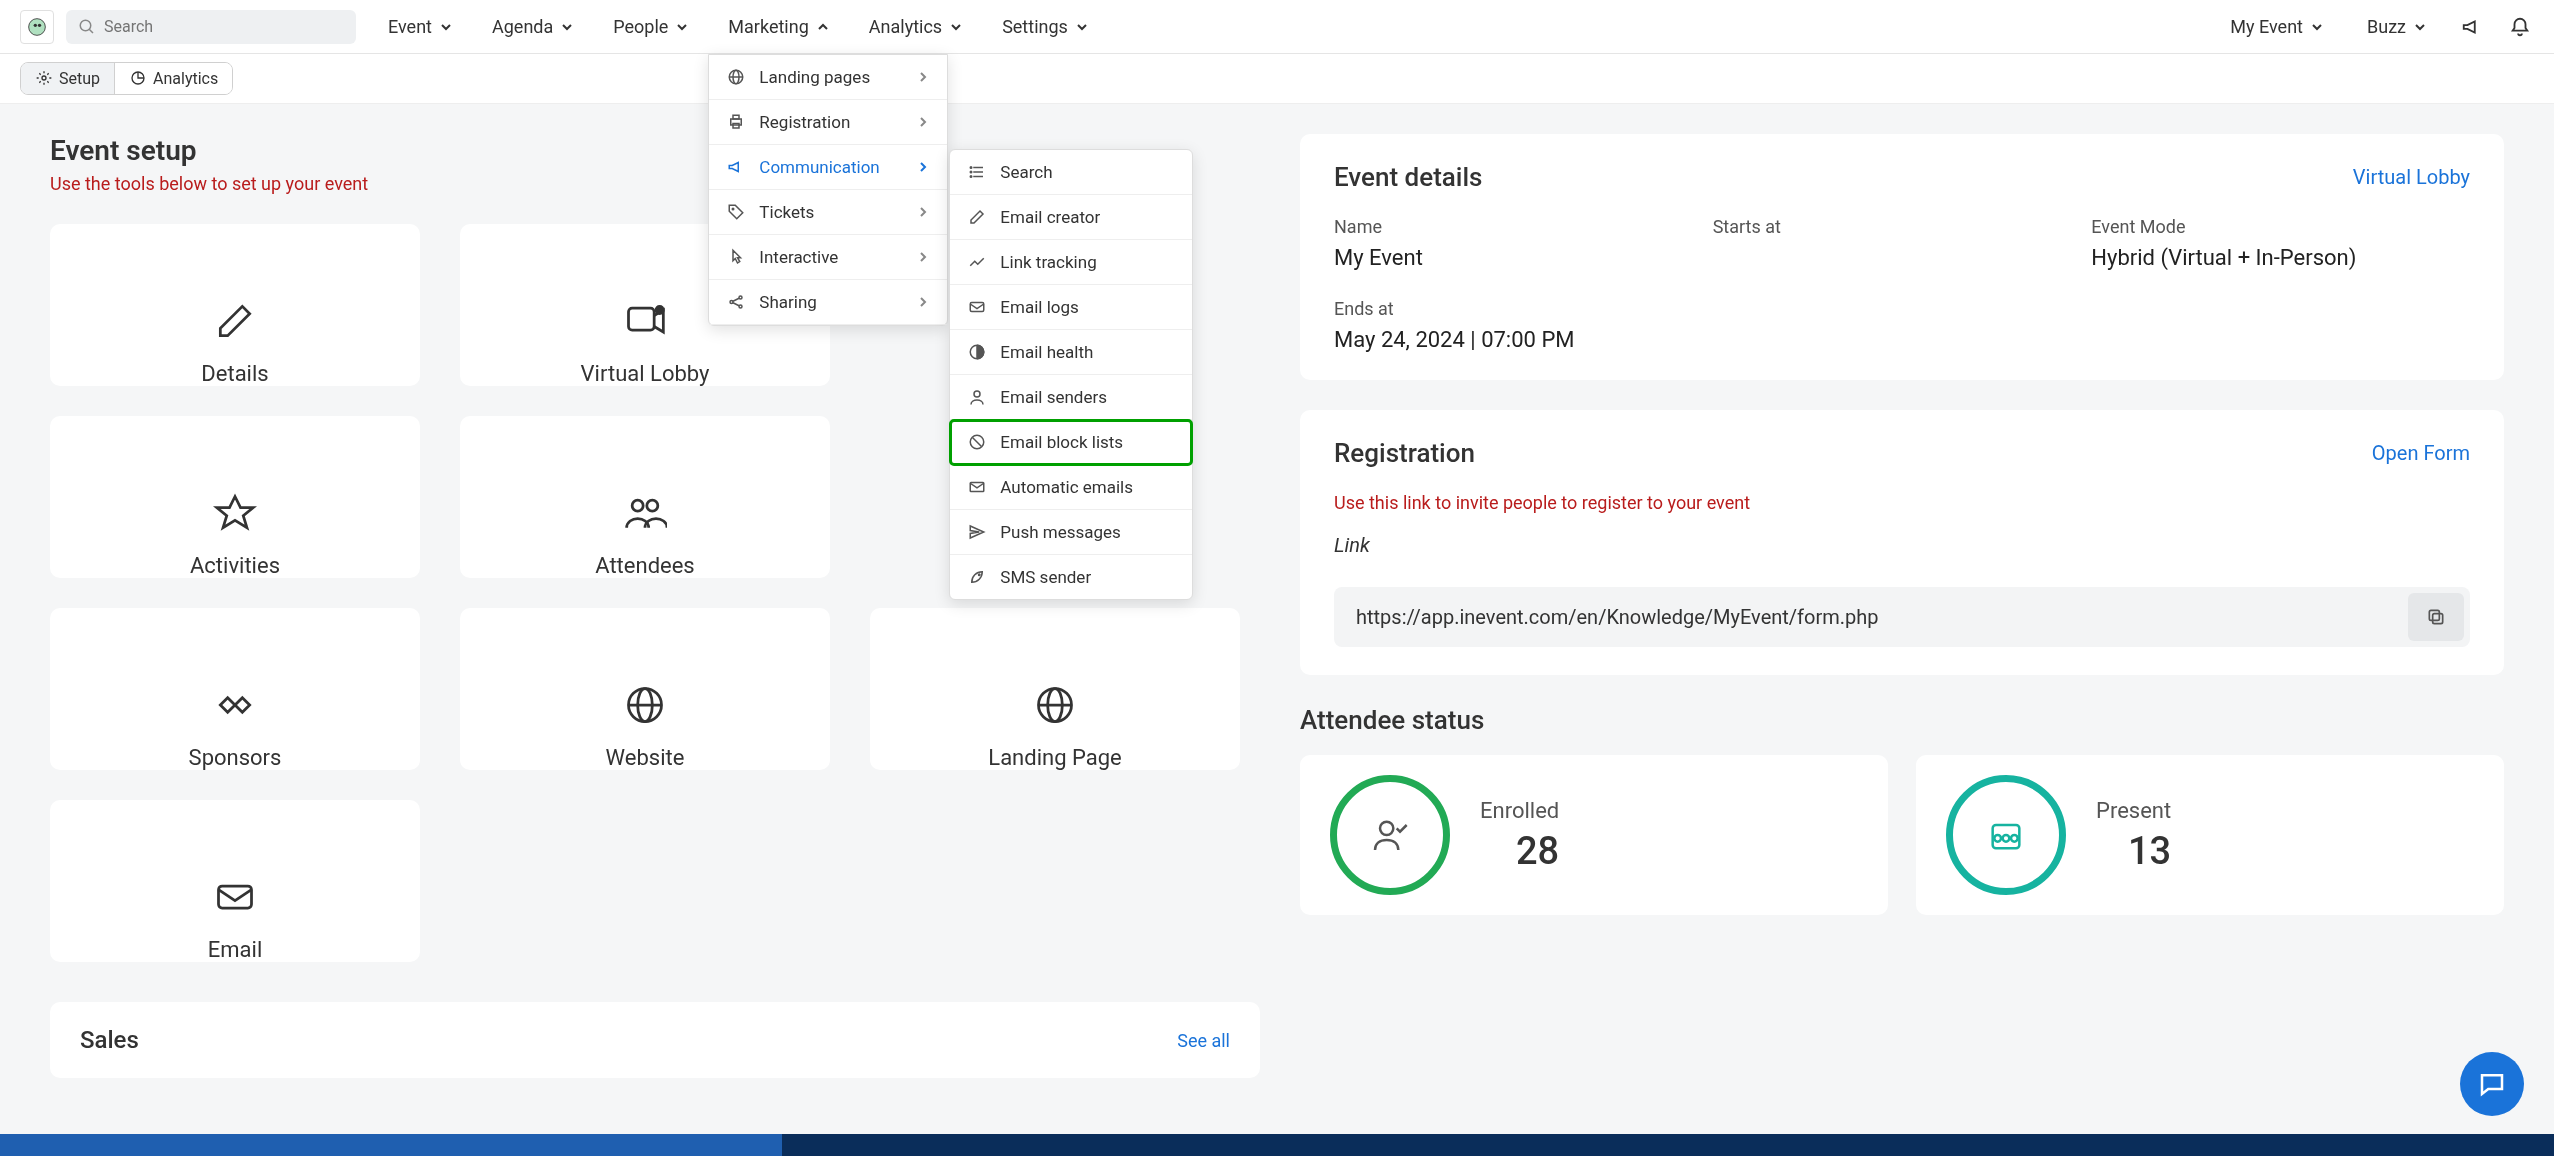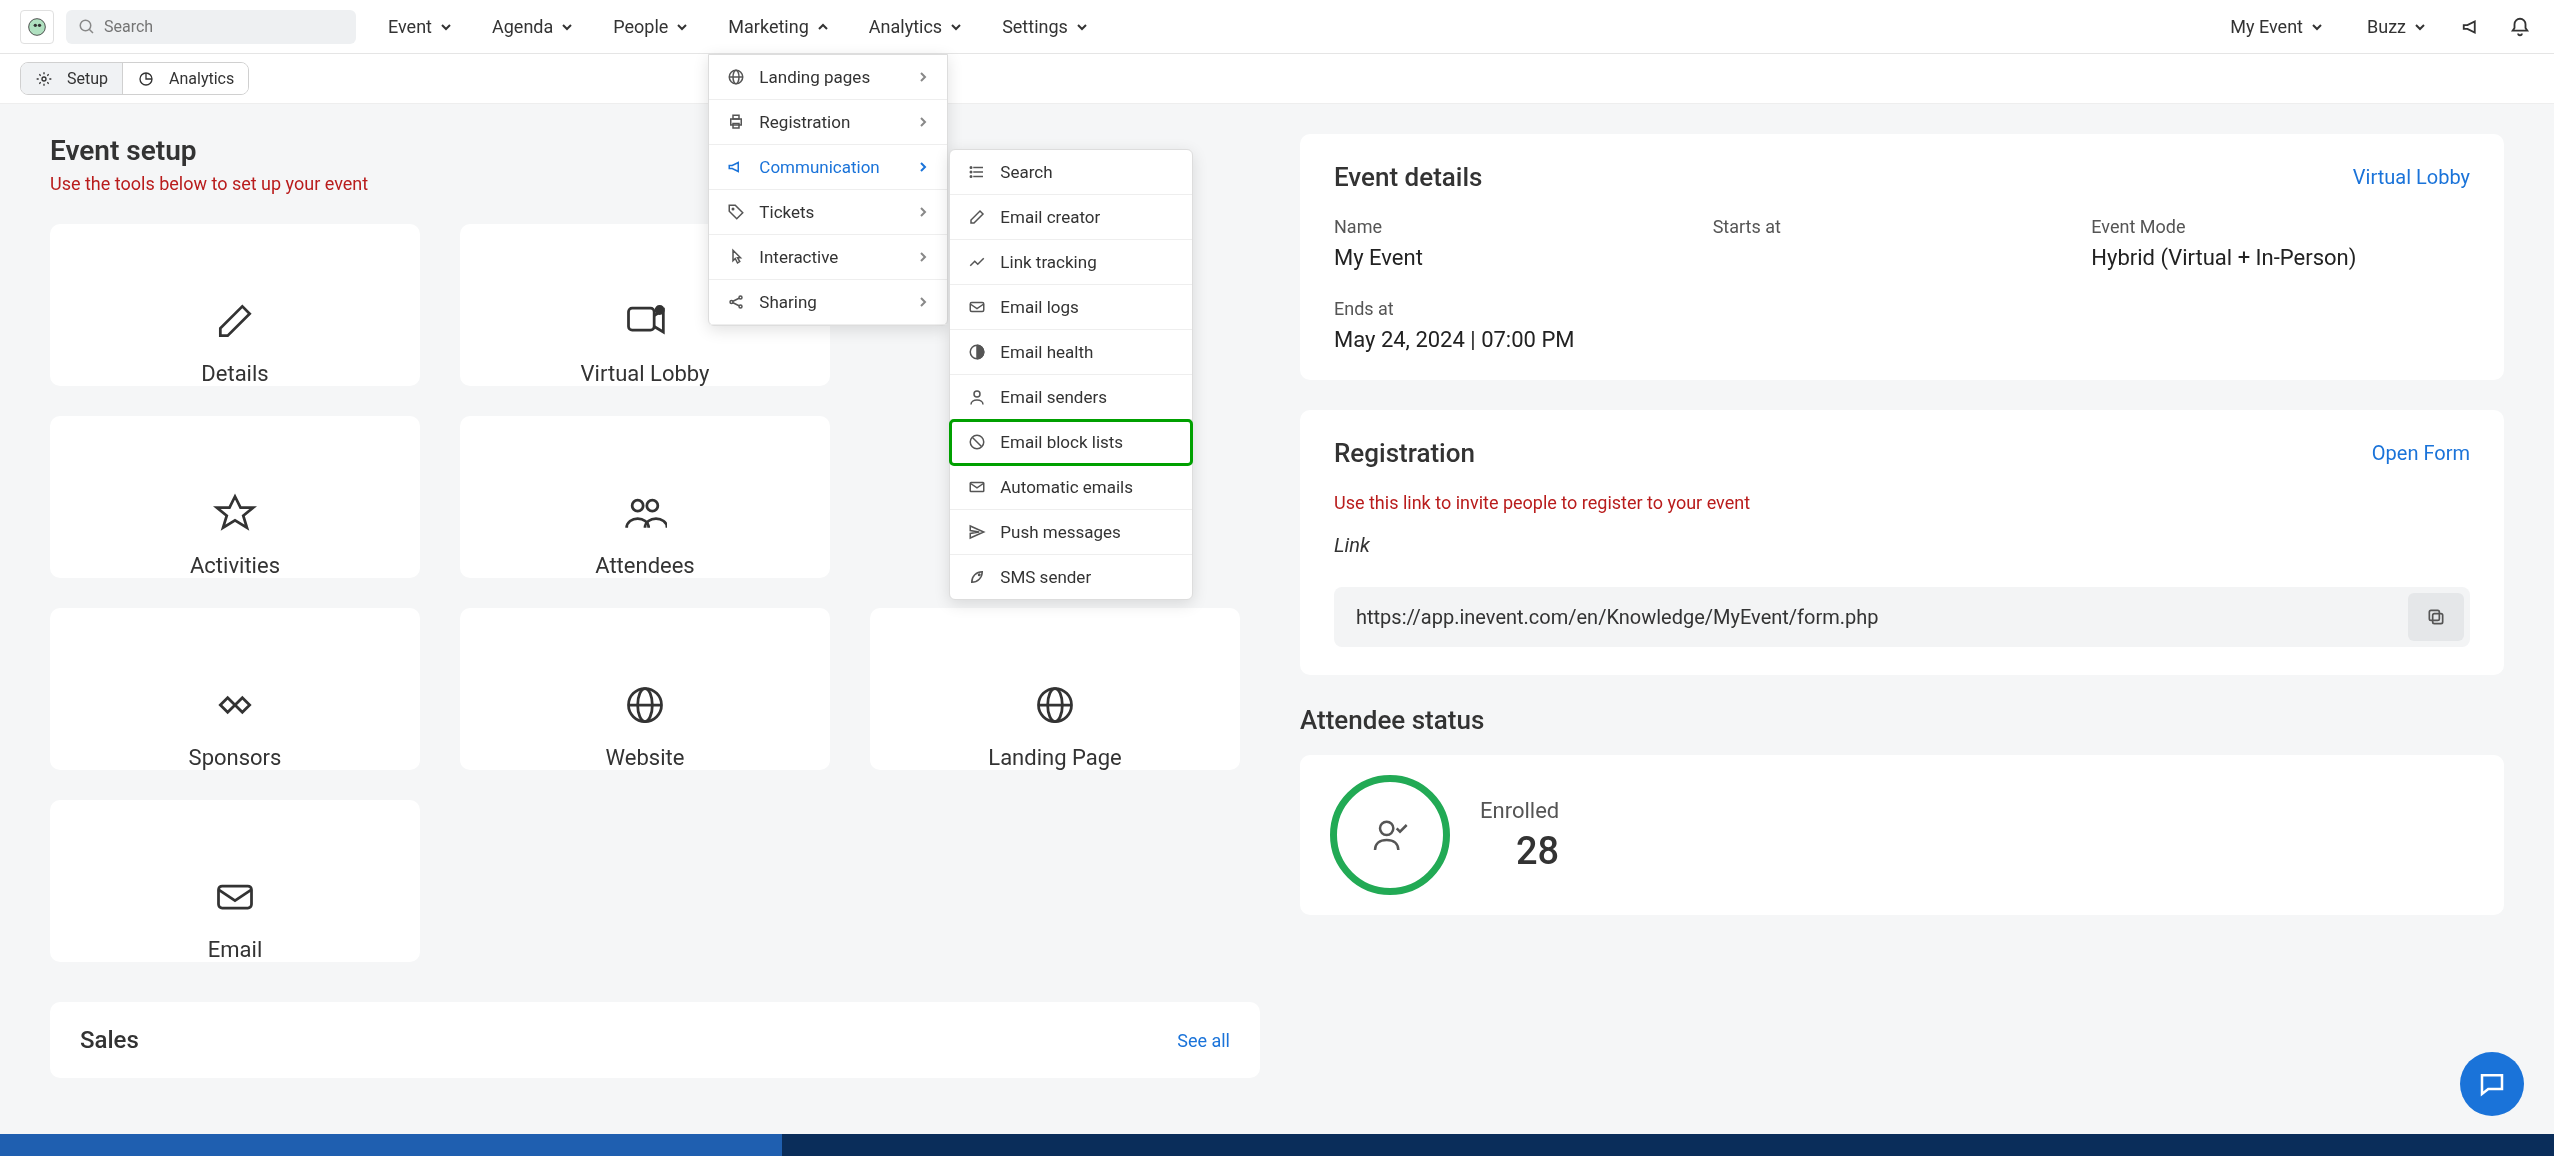--- a/index.html
+++ b/index.html
@@ -12,21 +12,21 @@
 .search input { border: none; background: transparent; outline: none; flex: 1; font-size: 16px; color: #333; }
 .nav-items { display: flex; gap: 0; }
 .nav-item { padding: 0 20px; height: 54px; display: flex; align-items: center; gap: 8px; font-size: 18px; color: #333; cursor: pointer; position: relative; }
 .nav-item.active { }
 .nav-right { margin-left: auto; display: flex; align-items: center; gap: 20px; }
 .icon-btn { width: 28px; height: 28px; display: flex; align-items: center; justify-content: center; cursor: pointer; }
 
 
 .secbar { height: 50px; background: #fff; display: flex; align-items: center; padding: 0 20px; gap: 0; border-bottom: 1px solid #eee; }
 .seg { display: flex; border: 1px solid #d0d0d0; border-radius: 8px; overflow: hidden; }
-.seg-item { padding: 6px 14px; display: flex; align-items: center; gap: 14px; font-size: 16px; cursor: pointer; background: #fff; }
+.seg-item { padding: 6px 14px; display: flex; align-items: flex-start; gap: 6px; font-size: 16px; cursor: pointer; background: #fff; }
 .seg-item:first-child { border-right: 1px solid #d0d0d0; background: #f0f2f4; }
 
 .main { display: flex; padding: 30px 50px; gap: 40px; }
 .col-left { flex: 0 0 1210px; }
 .col-right { flex: 1; display: flex; flex-direction: column; gap: 30px; }
 
 .section-title { font-size: 28px; font-weight: 600; margin-bottom: 6px; }
 .section-sub { font-size: 18px; color: #b91c1c; margin-bottom: 30px; }
 
 .tile-grid { display: grid; grid-template-columns: repeat(3, 370px); gap: 30px 40px; }
@@ -495,20 +495,34 @@
                 <circle cx="10" cy="8" r="4"></circle>
                 <path d="M3 21c0-4 3-6 7-6s7 2 7 6"></path>
                 <polyline points="16,8 18,10 22,6"></polyline>
               </svg>
             </div>
           <div class="status-text">
             <div class="st-label">Enrolled</div>
             <div class="st-val">28</div>
           </div>
         </div>
+        <div class="status-card">
+          <div class="status-ring" style="border-color:#16b3a0">
+              <svg viewBox="0 0 24 24" width="40" height="40" stroke="#16b3a0" fill="none" stroke-width="1.5">
+                <circle cx="7" cy="14" r="2"></circle>
+                <circle cx="12" cy="14" r="2"></circle>
+                <circle cx="17" cy="14" r="2"></circle>
+                <rect x="4" y="6" width="16" height="14" rx="2"></rect>
+              </svg>
+            </div>
+          <div class="status-text">
+            <div class="st-label">Present</div>
+            <div class="st-val">13</div>
+          </div>
+        </div>
       </div>
     </div>
 
   </div>
 </div>
 
 <div class="chat-fab">
   <svg viewBox="0 0 24 24" width="30" height="30" stroke-width="2">
       <path d="M4 5h16v11H9l-5 4V5z"></path>
     </svg>

